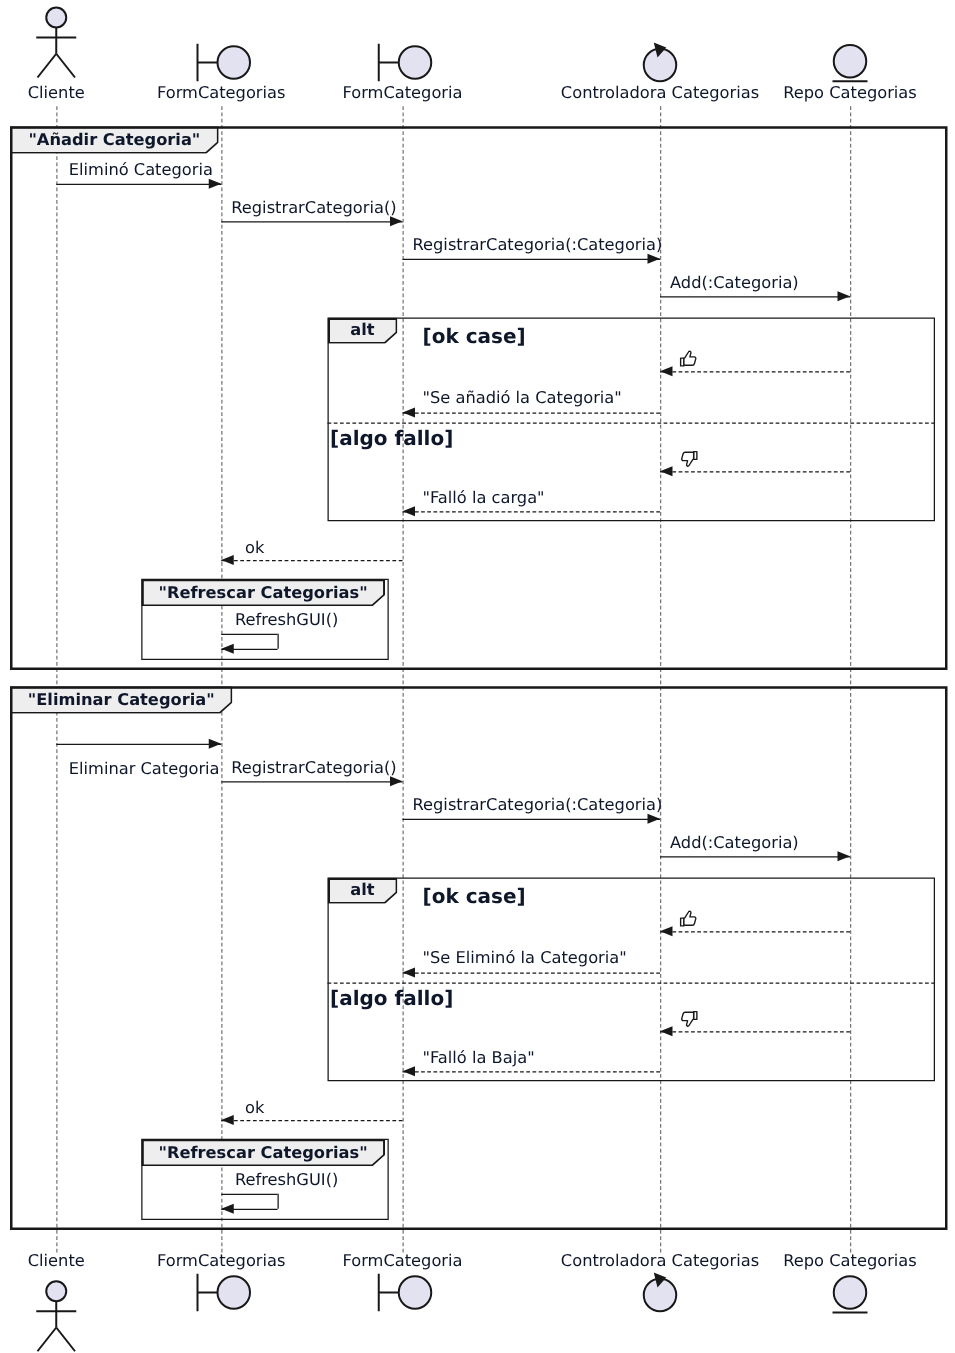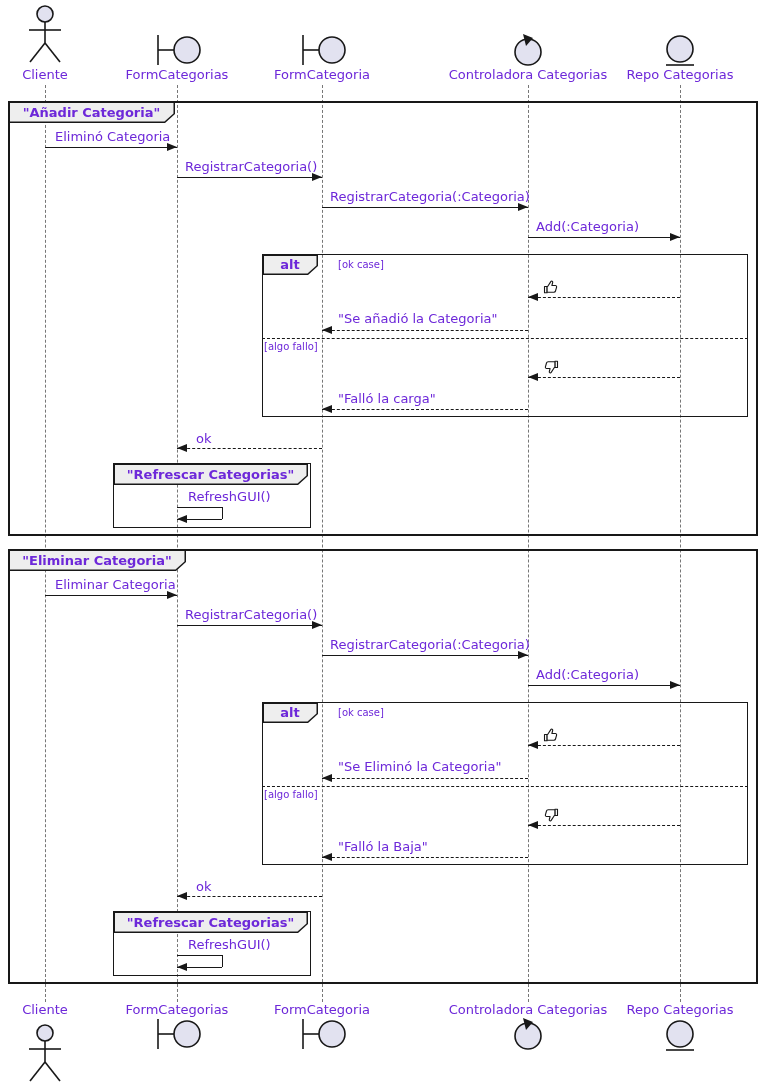--- a/index.html
+++ b/index.html
@@ -1,27 +1,27 @@
 <!DOCTYPE html>
 <html><head>
 <meta charset="utf-8">
 <style>
   html,body{margin:0;padding:0;background:#fff;}
   #stage{position:relative;width:764px;height:1082px;background:#ffffff;overflow:hidden;
-         font-family:"DejaVu Sans","Liberation Sans",sans-serif;color:#6d28d9;}
+         font-family:"DejaVu Sans","Liberation Sans",sans-serif;color:#0f172a;}
   .lifeline{position:absolute;top:85px;height:917px;width:0;border-left:1px dashed #777;z-index:1;}
   .plabel{position:absolute;width:220px;text-align:center;font-size:13px;line-height:15px;z-index:3;white-space:nowrap;}
   .frame{position:absolute;box-sizing:border-box;border:2px solid #181818;background:transparent;z-index:2;}
   .frame.thin{border-width:1.5px;}
   .tab{position:absolute;background:#181818;z-index:4;
        clip-path:polygon(0 0,100% 0,100% calc(100% - 9px),calc(100% - 10px) 100%,0 100%);}
   .tab-fill{position:absolute;left:1.5px;top:1.5px;right:1.5px;bottom:1.5px;background:#eee;
        clip-path:polygon(0 0,100% 0,100% calc(100% - 8px),calc(100% - 9px) 100%,0 100%);
        display:flex;align-items:center;justify-content:center;font-weight:700;font-size:13px;white-space:nowrap;}
-  .guard{position:absolute;font-size:10px;font-weight:400;z-index:4;white-space:nowrap;}
+  .guard{position:absolute;font-size:16px;font-weight:700;z-index:4;white-space:nowrap;}
   .mline{position:absolute;height:0;border-top:1px solid #181818;z-index:3;}
   .mline.ret{border-top-style:dashed;}
   .vline{position:absolute;width:0;border-left:1px solid #181818;z-index:3;}
   .divider{position:absolute;height:0;border-top:1px dashed #181818;z-index:3;}
   .ah{position:absolute;width:0;height:0;border-top:4px solid transparent;border-bottom:4px solid transparent;z-index:3;}
   .ah-r{border-left:10px solid #181818;}
   .ah-l{border-right:10px solid #181818;}
   .mlabel{position:absolute;font-size:13px;line-height:15px;white-space:nowrap;z-index:3;}
   svg{position:absolute;z-index:3;overflow:visible;}
 </style>
@@ -136,21 +136,21 @@
   <div class="mline" style="left:177px;top:507px;width:45px"></div>
   <div class="vline" style="left:222px;top:507px;height:12px"></div>
   <div class="mline" style="left:177px;top:519px;width:45px"></div>
   <div class="ah ah-l" style="left:177px;top:515px"></div>
 
   <div class="frame" style="left:8px;top:549px;width:750px;height:435px"></div>
   <div class="tab" style="left:8px;top:549px;width:178px;height:22px">
     <div class="tab-fill">"Eliminar Categoria"</div>
   </div>
 
-  <div class="mlabel" style="left:55px;top:577px">Eliminar Categoria</div>
+  <div class="mlabel" style="left:55px;top:608px">Eliminar Categoria</div>
   <div class="mline" style="left:45px;top:595px;width:132px"></div>
   <div class="ah ah-r" style="left:167px;top:591px"></div>
 
   <div class="mlabel" style="left:185px;top:607px">RegistrarCategoria()</div>
   <div class="mline" style="left:177px;top:625px;width:145px"></div>
   <div class="ah ah-r" style="left:312px;top:621px"></div>
 
   <div class="mlabel" style="left:330px;top:637px">RegistrarCategoria(:Categoria)</div>
   <div class="mline" style="left:322px;top:655px;width:206px"></div>
   <div class="ah ah-r" style="left:518px;top:651px"></div>

